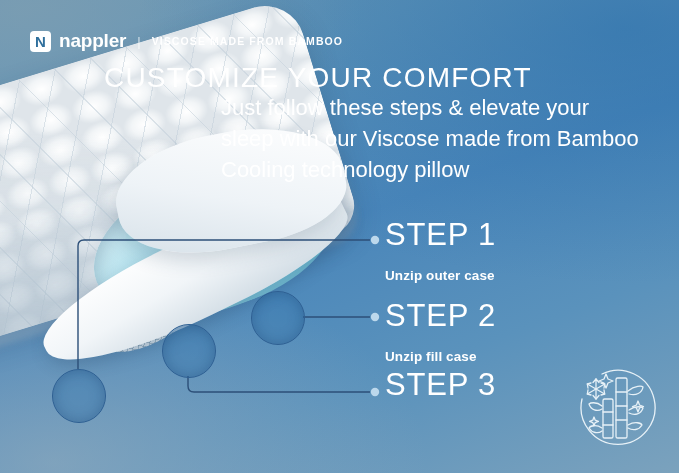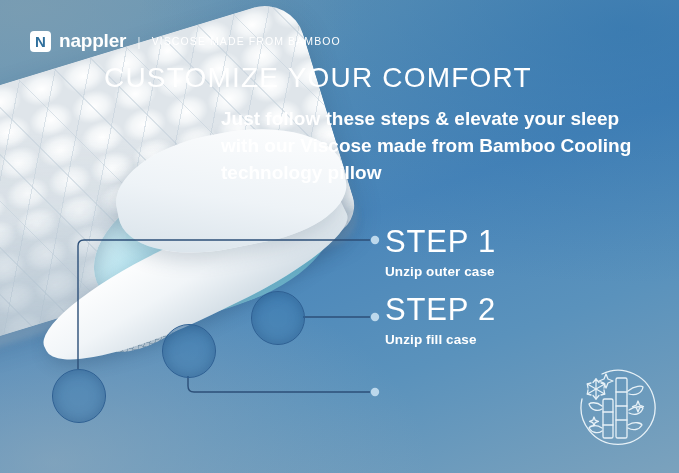--- a/index.html
+++ b/index.html
@@ -163,43 +163,43 @@
     letter-spacing: -0.2px;
   }
   .logo-div {
     color: rgba(255,255,255,0.7);
     font-size: 13px;
     margin: 0 3px;
   }
   .tagline {
     color: #ffffff;
     font-size: 10.5px;
-    font-weight: 400;
+    font-weight: 700;
     letter-spacing: 1.1px;
   }
 
   
   .title {
     position: absolute;
     left: 104px;
     top: 62px;
     color: #ffffff;
     font-size: 28px;
     font-weight: 300;
     letter-spacing: 1.2px;
     white-space: nowrap;
   }
   .subtitle {
     position: absolute;
     left: 221px;
-    top: 106px;
+    top: 92px;
     width: 420px;
     color: #ffffff;
-    font-size: 19px;
-    font-weight: 700;
+    font-size: 22px;
+    font-weight: 400;
     line-height: 1.42;
   }
 
   
   .connectors {
     position: absolute;
     inset: 0;
     pointer-events: none;
   }
 
@@ -214,34 +214,34 @@
   #callout-1 { left: 52px; top: 369px; width: 52px; height: 52px; }
   #callout-2 { left: 251px; top: 291px; width: 52px; height: 52px; }
   #callout-3 { left: 162px; top: 324px; width: 52px; height: 52px; }
 
   
   .step {
     position: absolute;
     left: 385px;
     color: #ffffff;
   }
-  #step-1 { top: 226px; }
-  #step-2 { top: 294px; }
+  #step-1 { top: 219px; }
+  #step-2 { top: 300px; }
   #step-3 { top: 369px; }
   .step-title {
     font-size: 31px;
     font-weight: 300;
     letter-spacing: 0.8px;
     line-height: 1.05;
   }
   .step-desc {
     font-size: 13.5px;
     font-weight: 700;
     line-height: 1.28;
-    margin-top: 4px;
+    margin-top: 15px;
     letter-spacing: 0.1px;
     white-space: pre-line;
   }
 
   
   .badge {
     position: absolute;
     left: 572px;
     top: 365px;
     width: 86px;
@@ -295,20 +295,21 @@
 
   <div class="step" id="step-1">
     <div class="step-title">STEP 1</div>
     <div class="step-desc">Unzip outer case</div>
   </div>
   <div class="step" id="step-2">
     <div class="step-title">STEP 2</div>
     <div class="step-desc">Unzip fill case</div>
   </div>
   <div class="step" id="step-3">
+    <div class="step-title">STEP 3</div>
   </div>
 
   <svg class="badge" viewBox="0 0 86 86">
     <g fill="none" stroke="#e7f1f7" stroke-width="1.3" stroke-linecap="round" stroke-linejoin="round">
 
       <path d="M30 9 A37 37 0 1 1 10 34"></path>
 
       <rect x="44" y="13" width="11" height="60" rx="1.6"></rect>
       <line x1="44" y1="27" x2="55" y2="27"></line>
       <line x1="44" y1="41" x2="55" y2="41"></line>

